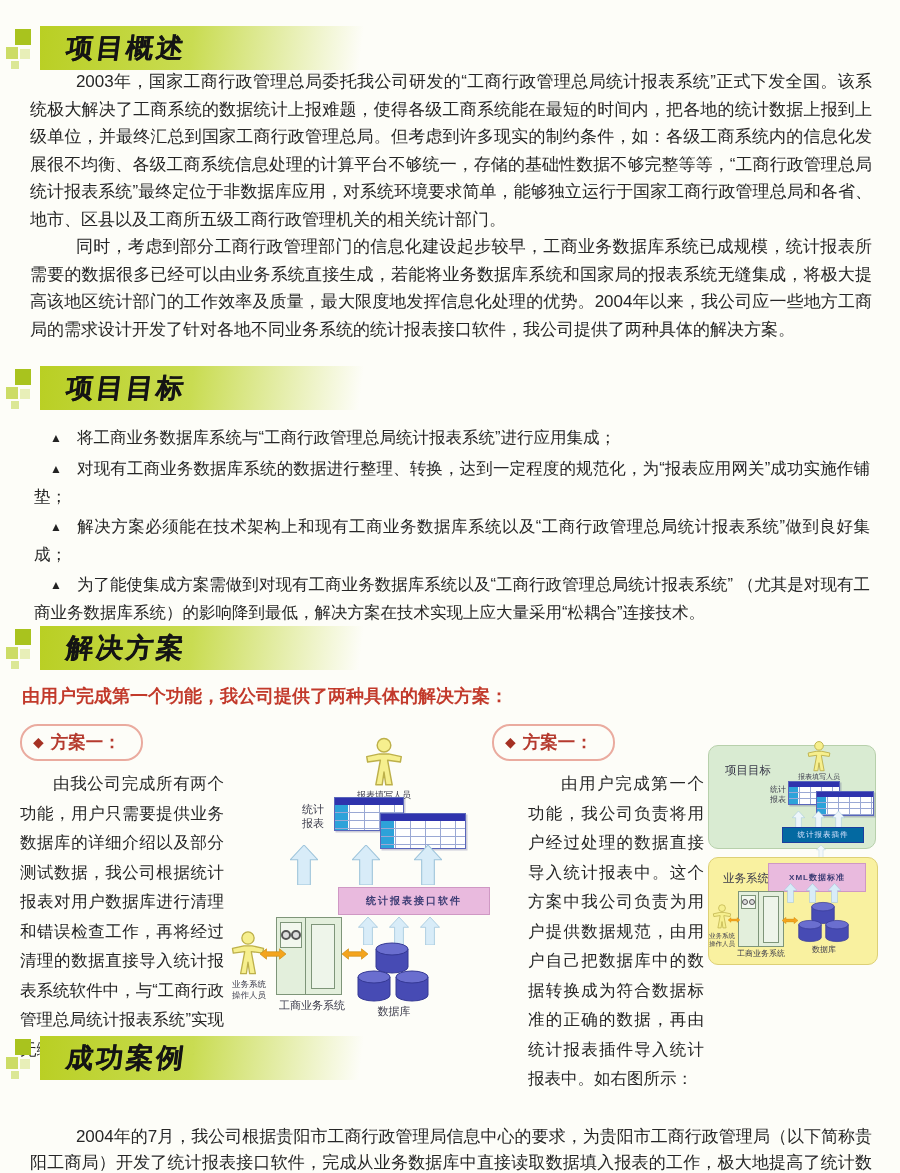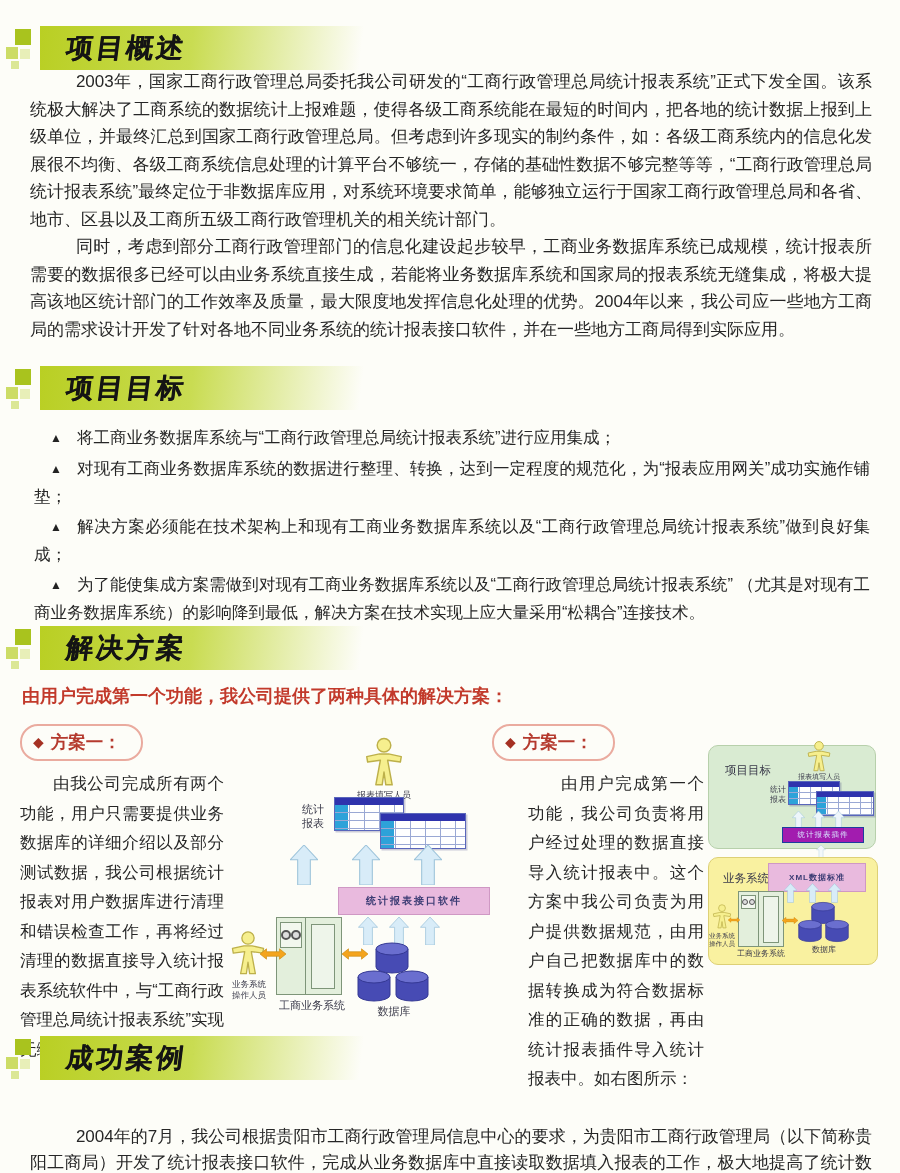--- a/index.html
+++ b/index.html
@@ -60,21 +60,21 @@
       repeating-linear-gradient(to right, transparent 0 14px, #9aa8d4 14px 15px),
       linear-gradient(to right, #2da2d9 0 13px, #ffffff 13px); }
   .tbl-sm .tbl-h { height:5px; }
   .tbl-sm .tbl-b { inset:5px 0 0 0;
     background:
       repeating-linear-gradient(to bottom, transparent 0 5px, #9aa8d4 5px 6px),
       repeating-linear-gradient(to right, transparent 0 10px, #9aa8d4 10px 11px),
       linear-gradient(to right, #2da2d9 0 9px, #ffffff 9px); }
   .pinkbox { background:#e9bade; border:1px solid #cf98c4; color:#3c3c74; font-weight:bold;
              display:flex; align-items:center; justify-content:center; letter-spacing:2px; }
-  .bluebox { background:#a21caf; border:1px solid #1c3f9e; color:#d9e4ff;
+  .bluebox { background:#0369a1; border:1px solid #1c3f9e; color:#d9e4ff;
              display:flex; align-items:center; justify-content:center; letter-spacing:1px; }
   .gbox { background:#d9ebd2; border:1px solid #b7d0ab; border-radius:10px; }
   .ybox { background:#f9f1a0; border:1px solid #ddd076; border-radius:10px; }
   .cabinet { display:flex; background:#e3efdc; border:1.5px solid #7e9579; }
   .cab-l { width:45%; border-right:1.5px solid #7e9579; }
   .reels { margin:4px 3px 0 3px; background:#f2f7ee; border:1px solid #7e9579; height:26px;
            display:flex; align-items:center; justify-content:space-around; }
   .reels i { width:10px; height:10px; border:2px solid #555; border-radius:50%; background:#ddd; display:block; }
   .cab-r { flex:1; position:relative; }
   .cab-door { position:absolute; inset:8% 16% 6% 16%; border:1.2px solid #7e9579; background:#eef5ea; }
@@ -92,21 +92,21 @@
         <i class="c2"></i>
         <i class="c3"></i>
         <i class="c4"></i>
       </span>
     <div class="banner">
       <span>项目概述</span>
     </div>
   </div>
   <div class="body-text" style="top:68px">
     <p>2003年，国家工商行政管理总局委托我公司研发的“工商行政管理总局统计报表系统”正式下发全国。该系统极大解决了工商系统的数据统计上报难题，使得各级工商系统能在最短的时间内，把各地的统计数据上报到上级单位，并最终汇总到国家工商行政管理总局。但考虑到许多现实的制约条件，如：各级工商系统内的信息化发展很不均衡、各级工商系统信息处理的计算平台不够统一，存储的基础性数据不够完整等等，“工商行政管理总局统计报表系统”最终定位于非数据库应用，对系统环境要求简单，能够独立运行于国家工商行政管理总局和各省、地市、区县以及工商所五级工商行政管理机关的相关统计部门。</p>
-    <p>同时，考虑到部分工商行政管理部门的信息化建设起步较早，工商业务数据库系统已成规模，统计报表所需要的数据很多已经可以由业务系统直接生成，若能将业务数据库系统和国家局的报表系统无缝集成，将极大提高该地区统计部门的工作效率及质量，最大限度地发挥信息化处理的优势。2004年以来，我公司应一些地方工商局的需求设计开发了针对各地不同业务系统的统计报表接口软件，并在一些地方工商局得到实际应用。</p>
+    <p>同时，考虑到部分工商行政管理部门的信息化建设起步较早，工商业务数据库系统已成规模，统计报表所需要的数据很多已经可以由业务系统直接生成，若能将业务数据库系统和国家局的报表系统无缝集成，将极大提高该地区统计部门的工作效率及质量，最大限度地发挥信息化处理的优势。2004年以来，我公司应一些地方工商局的需求设计开发了针对各地不同业务系统的统计报表接口软件，我公司提供了两种具体的解决方案。</p>
   </div>
 
   <div class="sec-h" style="top:366px">
     <span class="chk">
         <i class="c1"></i>
         <i class="c2"></i>
         <i class="c3"></i>
         <i class="c4"></i>
       </span>
     <div class="banner">

